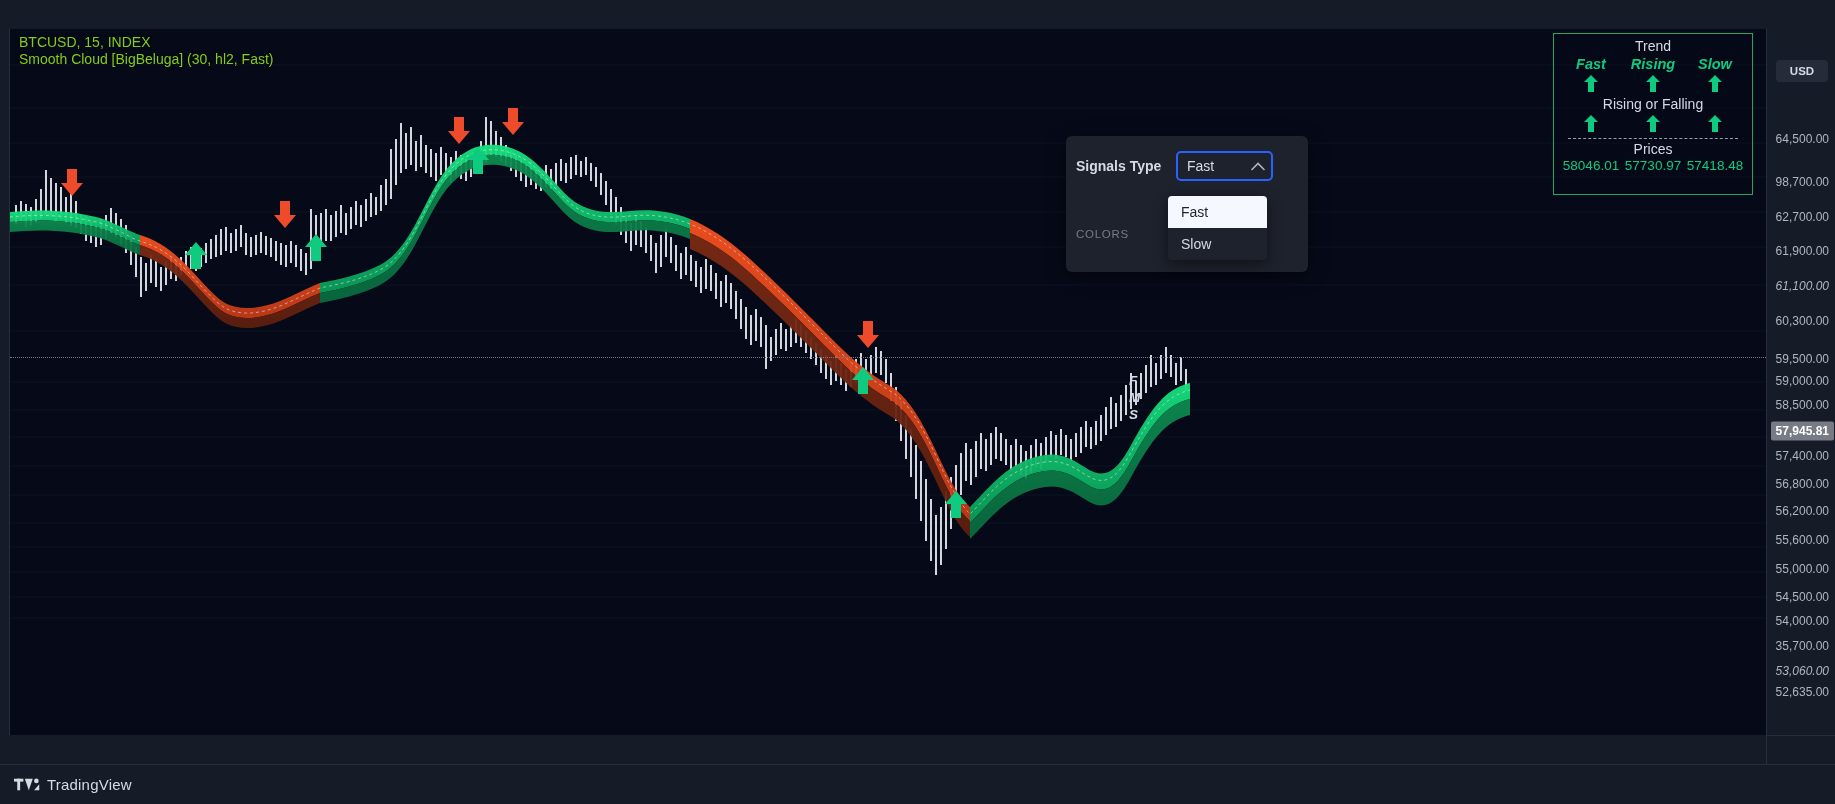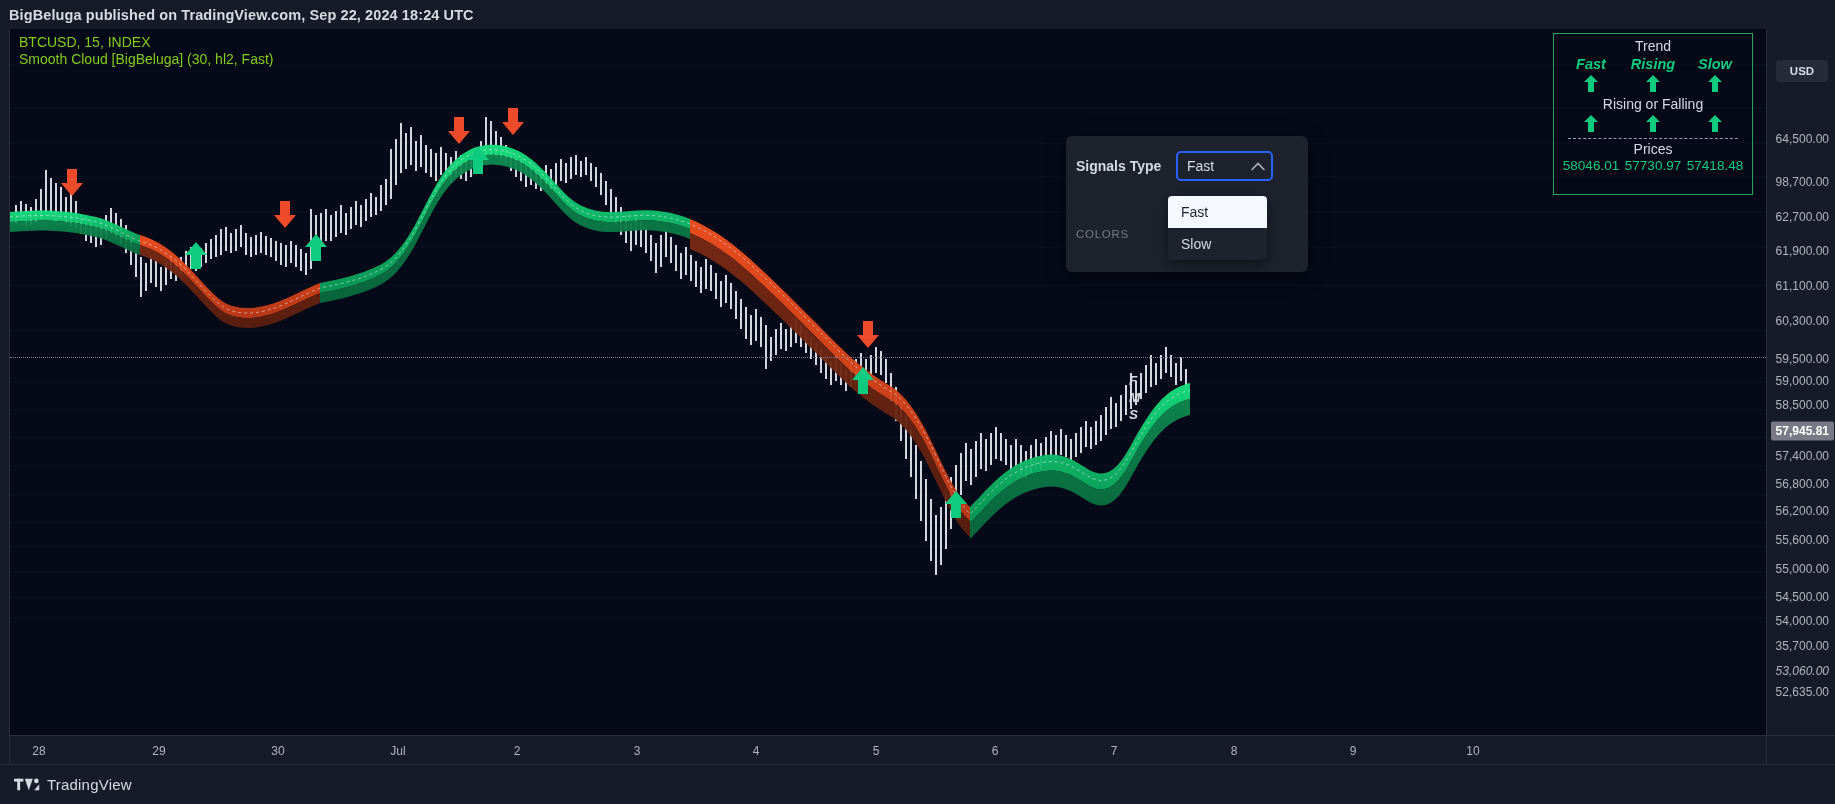--- a/index.html
+++ b/index.html
@@ -205,23 +205,20 @@
     height: 32px; display: flex; align-items: center;
     padding-left: 13px; font-size: 14px; color: #d6dae3;
   }
   .dd-item.selected { background: #f5f8ff; color: #1e222d; }
 </style>
 </head>
 <body>
 
 <div id="root">
 
-  <div class="pub-bar">
-    <div class="pub-text">BigBeluga published on TradingView.com, Sep 22, 2024 18:24 UTC</div>
-  </div>
 
   <div class="chart-pane">
 
     <svg width="1757" height="706" style="position:absolute;left:0;top:0;">
       <defs>
         <linearGradient id="gGreen" x1="0" y1="0" x2="0" y2="1">
           <stop offset="0%" stop-color="#15e27f"></stop>
           <stop offset="100%" stop-color="#0b9c58"></stop>
         </linearGradient>
         <linearGradient id="gGreenDark" x1="0" y1="0" x2="0" y2="1">
@@ -718,53 +715,38 @@
     <div class="dd-item selected">Fast</div>
     <div class="dd-item">Slow</div>
   </div>
 
   <div class="price-scale">
     <div class="currency-chip">USD</div>
     <div class="ptick" style="top:65px;">64,500.00</div>
     <div class="ptick" style="top:108px;">98,700.00</div>
     <div class="ptick" style="top:143px;">62,700.00</div>
     <div class="ptick" style="top:177px;">61,900.00</div>
-    <div class="ptick" style="top:212px;">61,100.00</div>
+    <div class="ptick" style="top:212px;font-style:italic;">61,100.00</div>
     <div class="ptick" style="top:247px;">60,300.00</div>
     <div class="ptick" style="top:285px;">59,500.00</div>
     <div class="ptick" style="top:307px;">59,000.00</div>
     <div class="ptick" style="top:331px;">58,500.00</div>
     <div class="ptick current" style="top:357px;">57,945.81</div>
     <div class="ptick" style="top:382px;">57,400.00</div>
     <div class="ptick" style="top:410px;">56,800.00</div>
     <div class="ptick" style="top:437px;">56,200.00</div>
     <div class="ptick" style="top:466px;">55,600.00</div>
     <div class="ptick" style="top:495px;">55,000.00</div>
     <div class="ptick" style="top:523px;">54,500.00</div>
     <div class="ptick" style="top:547px;">54,000.00</div>
     <div class="ptick" style="top:572px;">35,700.00</div>
     <div class="ptick" style="top:597px;font-style:italic;">53,060.00</div>
     <div class="ptick" style="top:618px;">52,635.00</div>
   </div>
 
-  <div class="time-scale">
-    <div class="ttick" style="left:29px;">28</div>
-    <div class="ttick" style="left:149px;">29</div>
-    <div class="ttick" style="left:268px;">30</div>
-    <div class="ttick" style="left:388px;">Jul</div>
-    <div class="ttick" style="left:507px;">2</div>
-    <div class="ttick" style="left:627px;">3</div>
-    <div class="ttick" style="left:746px;">4</div>
-    <div class="ttick" style="left:866px;">5</div>
-    <div class="ttick" style="left:985px;">6</div>
-    <div class="ttick" style="left:1104px;">7</div>
-    <div class="ttick" style="left:1224px;">8</div>
-    <div class="ttick" style="left:1343px;">9</div>
-    <div class="ttick" style="left:1463px;">10</div>
-  </div>
   <div class="time-scale-cap"></div>
 
   <div class="bottom-bar">
     <div class="tv-logo">
       <svg class="tv-mark" width="26" height="15" viewBox="0 0 36 20">
         <rect x="0" y="2" width="13" height="4" fill="#d6dae3"></rect>
         <rect x="4.5" y="2" width="4" height="16" fill="#d6dae3"></rect>
         <path d="M15 2 L20.5 18 L26 2 Z" fill="#d6dae3"></path>
         <circle cx="31" cy="5" r="3.2" fill="#d6dae3"></circle>
         <path d="M27.8 18 L35 18 L35 9.5 L27.8 18 Z" fill="#d6dae3"></path>

